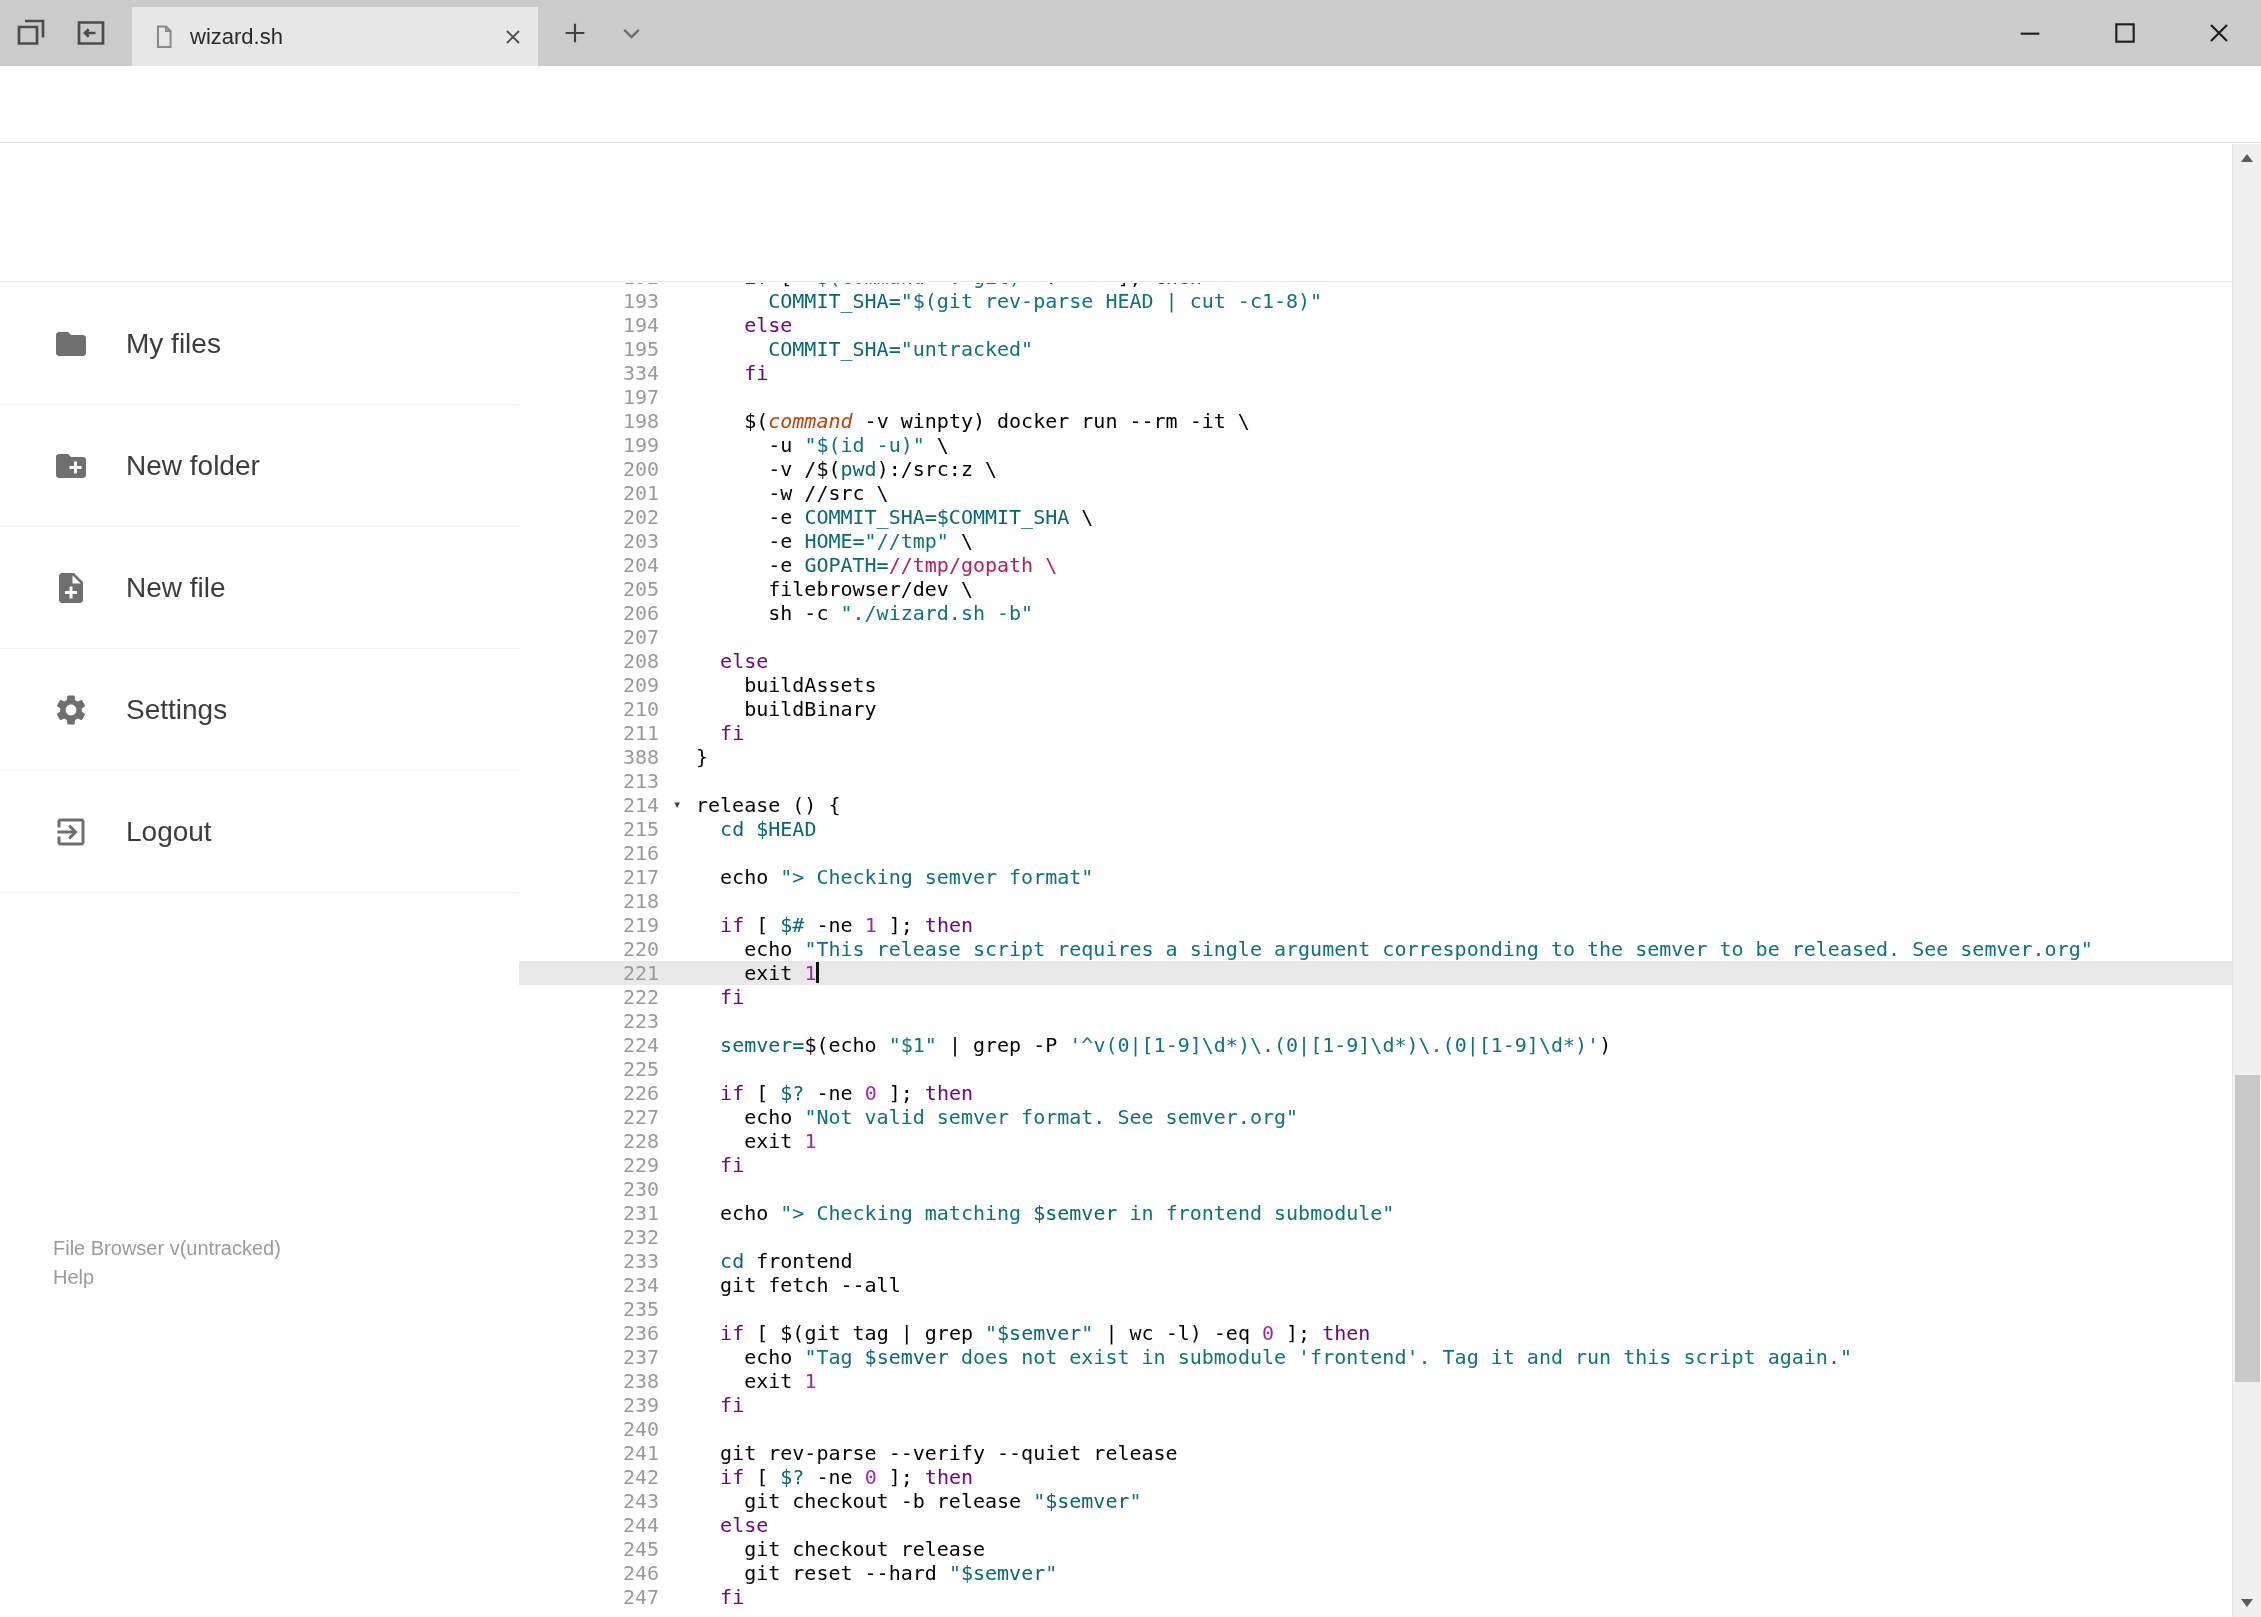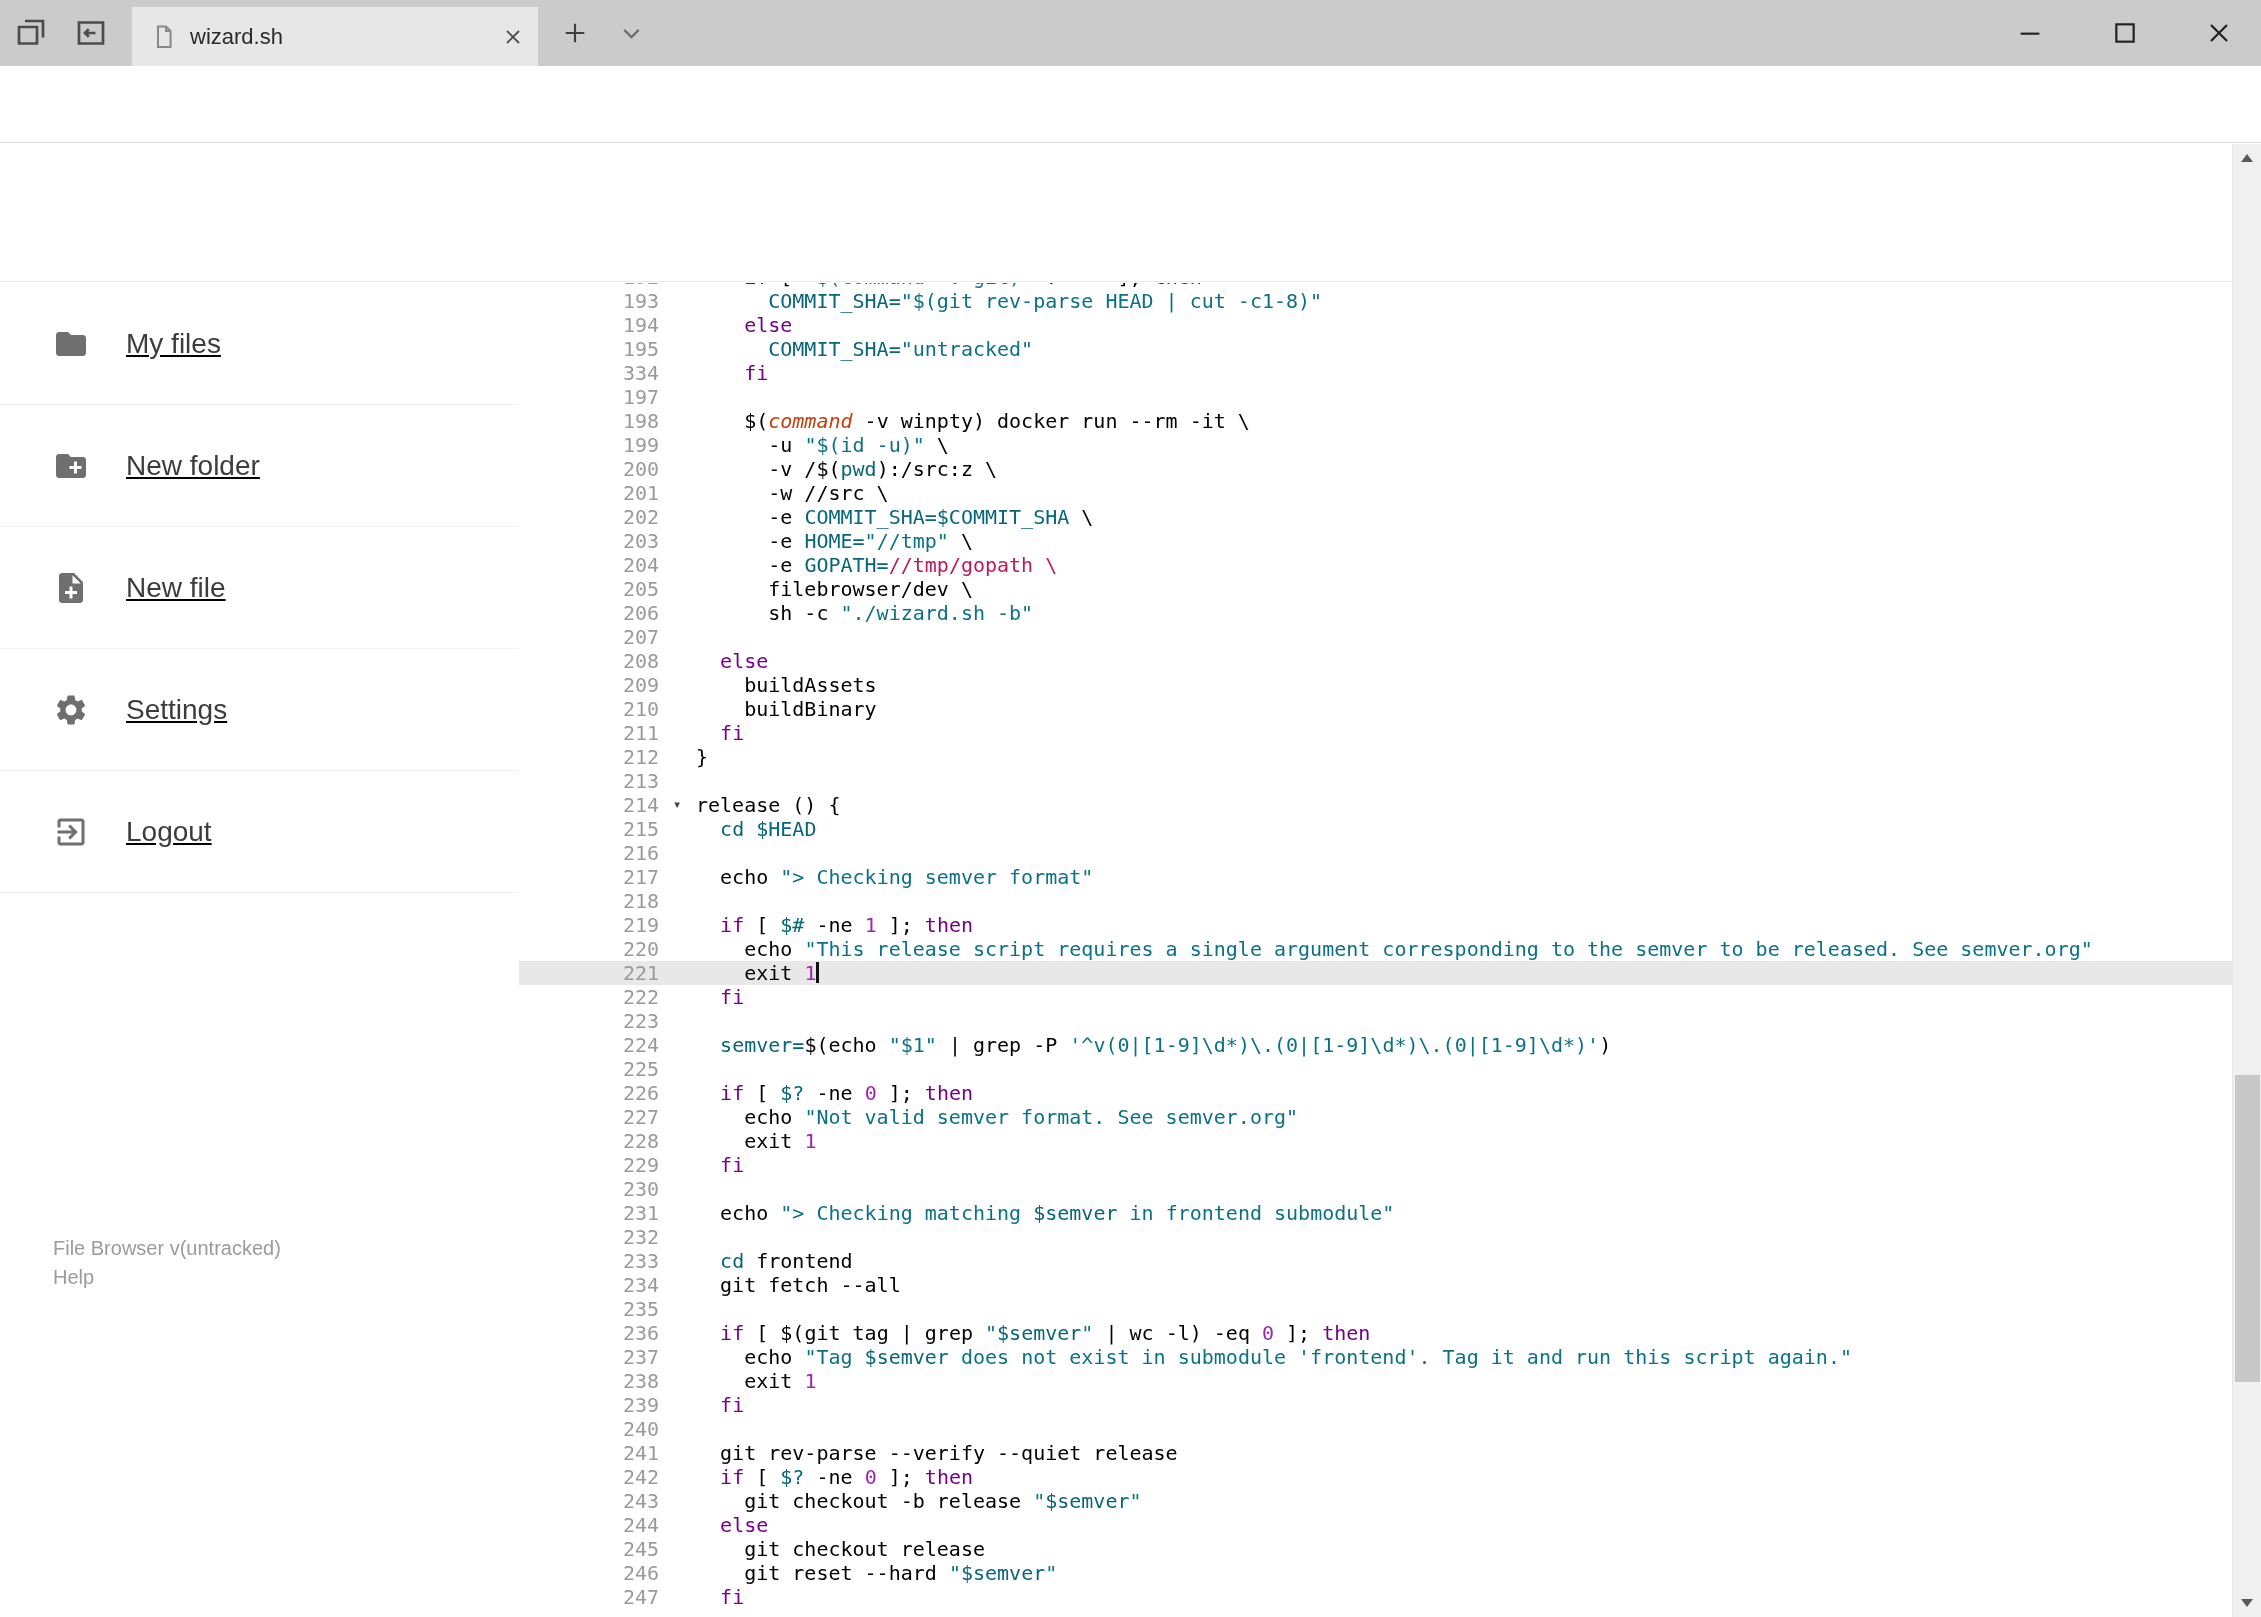--- a/index.html
+++ b/index.html
@@ -36,21 +36,21 @@
   .logo{position:absolute;left:35px;top:174px;width:78px;height:78px;}
   .search{position:absolute;left:149px;top:170px;width:804px;height:86px;box-sizing:border-box;
           border:1.6px solid #e3e3e3;border-radius:3.2px;background:#fdfdfd;padding:0 16px 0 92px;
           font-size:25px;color:#333;outline:none;font-family:"Liberation Sans",sans-serif;}
   .search::placeholder{color:#9a9a9a;}
   .search-ic{position:absolute;left:178px;top:196px;width:36px;height:36px;color:#757575;}
   .toolbar{position:absolute;right:71px;top:195px;display:flex;gap:52px;}
   .tb-btn{width:36px;height:36px;color:#5f6d75;}
 
   
-  .sidebar{position:absolute;left:0;top:283px;width:519px;height:1334px;background:#fff;text-decoration:underline;}
+  .sidebar{position:absolute;left:0;top:283px;width:519px;height:1334px;background:#fff;}
   .side-item{position:relative;height:122px;border-bottom:1.6px solid #f2f2f2;display:flex;align-items:center;padding-left:53px;box-sizing:border-box;cursor:pointer;}
   .side-ic{width:36px;height:36px;color:#6f6f6f;flex:0 0 36px;}
   .side-label{margin-left:37px;font-size:28px;color:#3c3c3c;}
   .side-footer{position:absolute;left:53px;top:951px;font-size:20px;color:#9b9b9b;line-height:29px;}
 
   
   .editor{position:absolute;left:519px;top:283px;width:1714px;height:1334px;background:#fff;overflow:hidden;}
   .code-scroll{position:absolute;left:0;top:-18px;width:100%;}
   .cm-row{display:flex;height:24px;line-height:24px;font-family:"DejaVu Sans Mono",monospace;font-size:20px;white-space:pre;}
   .cm-row.active{background:#e8e8e8;}
@@ -314,21 +314,21 @@
         <div class="cm-row"><div class="cm-gutter">202</div><div class="cm-code"><span style="color: rgb(0, 0, 0);">      -e </span><span style="color: rgb(7, 102, 120);">COMMIT_SHA=$COMMIT_SHA</span><span style="color: rgb(0, 0, 0);"> \</span></div></div>
         <div class="cm-row"><div class="cm-gutter">203</div><div class="cm-code"><span style="color: rgb(0, 0, 0);">      -e </span><span style="color: rgb(7, 102, 120); text-align: center;">HOME=</span><span style="color: rgb(11, 114, 133);">"//tmp"</span><span style="color: rgb(0, 0, 0);"> \</span></div></div>
         <div class="cm-row"><div class="cm-gutter">204</div><div class="cm-code"><span style="color: rgb(0, 0, 0);">      -e </span><span style="color: rgb(7, 102, 120);">GOPATH=</span><span style="color: #be185d;">//tmp/gopath \</span></div></div>
         <div class="cm-row"><div class="cm-gutter">205</div><div class="cm-code"><span style="color: rgb(0, 0, 0);">      filebrowser/dev \</span></div></div>
         <div class="cm-row"><div class="cm-gutter">206</div><div class="cm-code"><span style="color: rgb(0, 0, 0);">      sh -c </span><span style="color: rgb(11, 114, 133);">"./wizard.sh -b"</span></div></div>
         <div class="cm-row"><div class="cm-gutter">207</div><div class="cm-code"></div></div>
         <div class="cm-row"><div class="cm-gutter">208</div><div class="cm-code"><span style="color: rgb(0, 0, 0);">  </span><span style="color: rgb(119, 0, 136);">else</span></div></div>
         <div class="cm-row"><div class="cm-gutter">209</div><div class="cm-code"><span style="color: rgb(0, 0, 0);">    buildAssets</span></div></div>
         <div class="cm-row"><div class="cm-gutter">210</div><div class="cm-code"><span style="color: rgb(0, 0, 0);">    buildBinary</span></div></div>
         <div class="cm-row"><div class="cm-gutter">211</div><div class="cm-code"><span style="color: rgb(0, 0, 0);">  </span><span style="color: rgb(119, 0, 136);">fi</span></div></div>
-        <div class="cm-row"><div class="cm-gutter">212</div><div class="cm-code"><span style="color: rgb(0, 0, 0);">}</span></div></div>
+        <div class="cm-row"><div class="cm-gutter">388</div><div class="cm-code"><span style="color: rgb(0, 0, 0);">}</span></div></div>
         <div class="cm-row"><div class="cm-gutter">213</div><div class="cm-code"></div></div>
         <div class="cm-row"><div class="cm-gutter">214<span class="fold">▾</span></div><div class="cm-code"><span style="color: rgb(0, 0, 0);">release () {</span></div></div>
         <div class="cm-row"><div class="cm-gutter">215</div><div class="cm-code"><span style="color: rgb(0, 0, 0);">  </span><span style="color: rgb(7, 102, 120);">cd</span><span style="color: rgb(0, 0, 0);"> </span><span style="color: rgb(7, 102, 120);">$HEAD</span></div></div>
         <div class="cm-row"><div class="cm-gutter">216</div><div class="cm-code"></div></div>
         <div class="cm-row"><div class="cm-gutter">217</div><div class="cm-code"><span style="color: rgb(0, 0, 0);">  echo </span><span style="color: rgb(11, 114, 133);">"&gt; Checking semver format"</span></div></div>
         <div class="cm-row"><div class="cm-gutter">218</div><div class="cm-code"></div></div>
         <div class="cm-row"><div class="cm-gutter">219</div><div class="cm-code"><span style="color: rgb(0, 0, 0);">  </span><span style="color: rgb(119, 0, 136);">if</span><span style="color: rgb(0, 0, 0);"> [ </span><span style="color: rgb(7, 102, 120);">$#</span><span style="color: rgb(0, 0, 0);"> -ne </span><span style="color: rgb(156, 39, 176);">1</span><span style="color: rgb(0, 0, 0);"> ]; </span><span style="color: rgb(119, 0, 136);">then</span></div></div>
         <div class="cm-row"><div class="cm-gutter">220</div><div class="cm-code"><span style="color: rgb(0, 0, 0);">    echo </span><span style="color: rgb(11, 114, 133);">"This release script requires a single argument corresponding to the semver to be released. See semver.org"</span></div></div>
         <div class="cm-row active"><div class="cm-gutter">221</div><div class="cm-code"><span style="color: rgb(0, 0, 0);">    exit </span><span style="color: rgb(156, 39, 176);">1</span><span class="cursor"></span></div></div>
         <div class="cm-row"><div class="cm-gutter">222</div><div class="cm-code"><span style="color: rgb(0, 0, 0);">  </span><span style="color: rgb(119, 0, 136);">fi</span></div></div>

